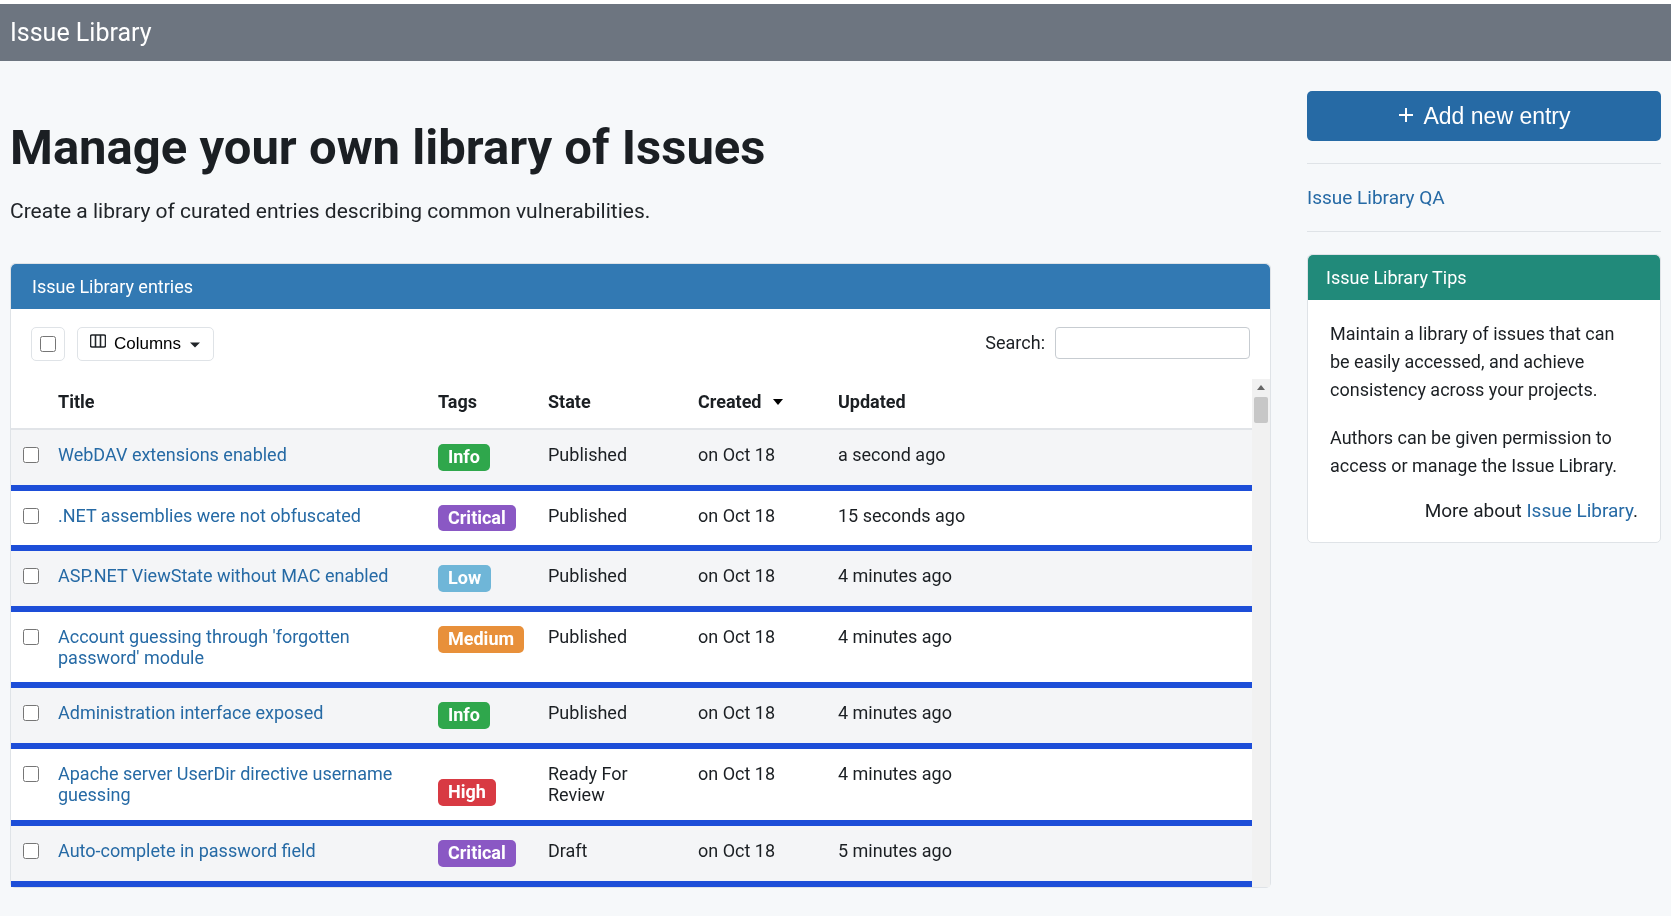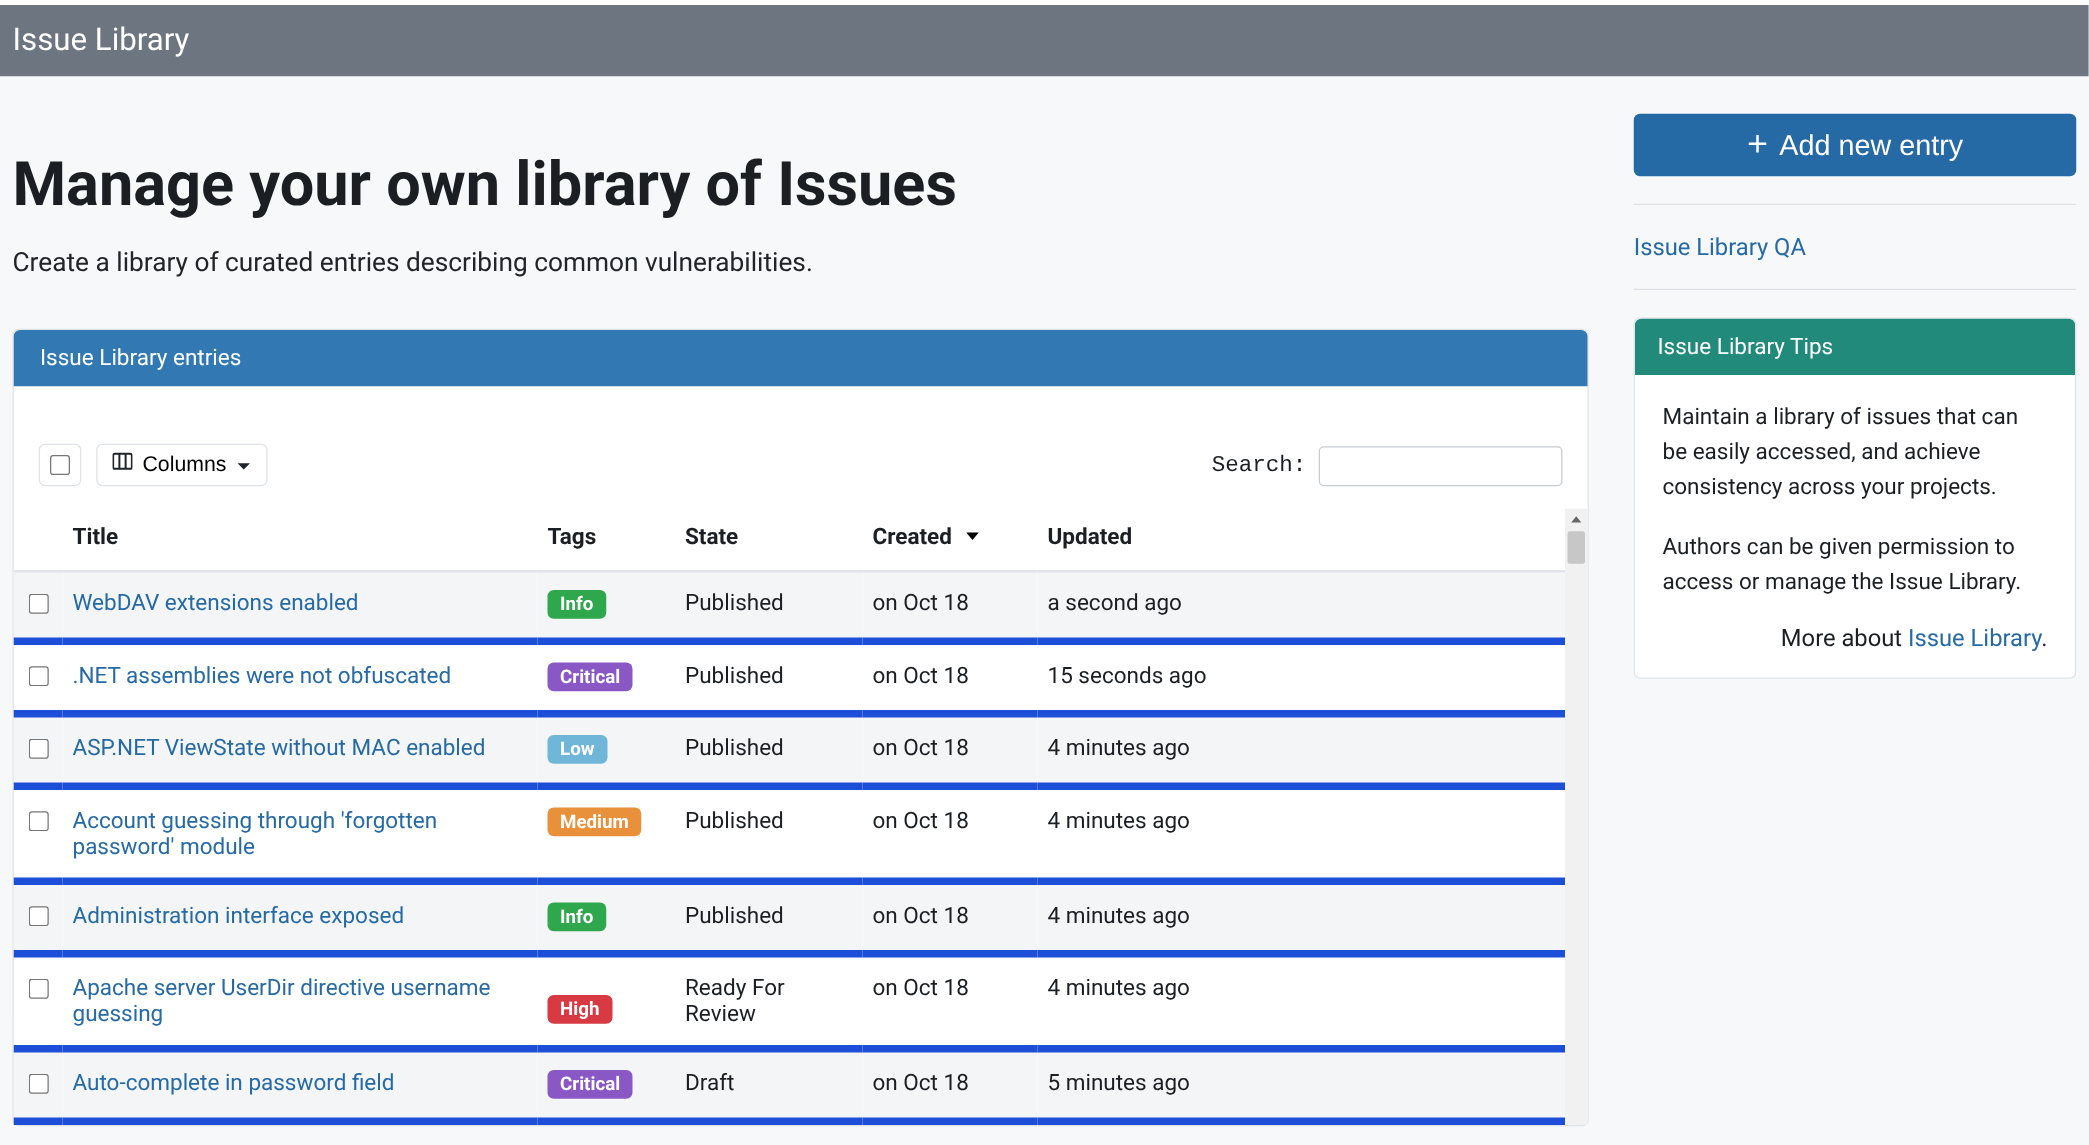--- a/index.html
+++ b/index.html
@@ -27,48 +27,48 @@
   .page{display:flex;gap:36px;padding:30px 10px 0 10px;max-width:1671px;}
   .main{flex:1;min-width:0;}
   .side{width:354px;flex-shrink:0;}
   h2.page-title{font-size:49px;font-weight:700;margin:28px 0 22px 0;line-height:1.18;}
   .lead{font-size:21px;margin:0 0 40px 0;color:var(--muted);}
   .panel{border:1px solid var(--border);border-radius:5px;background:#fff;margin-bottom:20px;}
   .panel-header{padding:12px 18px;font-size:18px;color:#fff;border-radius:5px 5px 0 0;}
   .panel-header.blue{background:var(--panel-blue);padding-left:21px;}
   .panel-header.teal{background:var(--teal);}
   .panel-body{padding:20px 22px;}
-  .toolbar-row{display:flex;align-items:flex-end;justify-content:space-between;padding:18px 20px 0 20px;margin-top:28px;}
+  .toolbar-row{display:flex;align-items:flex-start;justify-content:space-between;padding:18px 20px 0 20px;}
   .toolbar-left{display:flex;align-items:center;gap:12px;}
   .checkbox-box{width:34px;height:34px;border:1px solid var(--border);border-radius:5px;display:flex;align-items:center;justify-content:center;background:#fff;}
   .checkbox-box input{width:16px;height:16px;margin:0;}
   .columns-btn{height:34px;border:1px solid var(--border);border-radius:5px;background:#fff;display:flex;align-items:center;gap:8px;padding:0 12px;font-size:17px;cursor:pointer;}
   .columns-btn svg{width:16px;height:16px;}
   .search-wrap{display:flex;align-items:center;gap:10px;}
-  .search-wrap label{font-size:18px;font-family:Liberation Mono, monospace;}
+  .search-wrap label{font-size:18px;}
   .search-wrap input{width:195px;height:32px;border:1px solid #c7ccd1;border-radius:4px;padding:0 8px;font-size:15px;}
   .table-wrap{margin-top:18px;position:relative;}
   .scrollbar{position:absolute;right:0;top:0;bottom:0;width:18px;background:#f1f1f1;}
   .scroll-thumb{position:absolute;left:2px;right:2px;height:26px;top:0;background:#c7c7c7;border-radius:2px;}
   .scroll-arrow{position:absolute;left:0;right:0;height:18px;display:flex;align-items:center;justify-content:center;background:#f1f1f1;}
   .scroll-arrow.up{top:0;}
   .scroll-arrow svg{width:10px;height:10px;fill:#666;}
   table{width:calc(100% - 18px);border-collapse:collapse;font-size:18px;}
   thead th{text-align:left;font-weight:700;padding:12px 8px 16px 8px;border-bottom:2px solid #e1e4e8;white-space:nowrap;}
   tbody tr{border-bottom:6px solid #1d4ed8;}
   tbody tr:nth-child(odd){background:#f4f5f7;}
   tbody td{padding:14px 8px;vertical-align:top;}
   td.cb,th.cb{width:34px;text-align:center;}
   td.cb input{width:16px;height:16px;}
   td.title-cell{width:380px;}
   td.title-cell a{color:var(--link-blue);text-decoration:none;}
   td.tag-cell{width:110px;}
   td.state-cell{width:150px;}
   td.created-cell{width:140px;}
-  .tag{display:inline-block;padding:3px 10px 4px 10px;border-radius:5px;color:#fff;font-size:15px;font-weight:700;line-height:1.1;}
+  .tag{display:inline-block;padding:3px 10px 4px 10px;border-radius:5px;color:#fff;font-size:18px;font-weight:700;line-height:1.1;}
   .tag.Info{background:var(--tag-info);}
   .tag.Critical{background:var(--tag-critical);}
   .tag.Low{background:var(--tag-low);}
   .tag.Medium{background:var(--tag-medium);}
   .tag.High{background:var(--tag-high);margin-top:16px;}
   .sort-icon{display:inline-block;margin-left:6px;}
   .sort-icon svg{width:12px;height:12px;fill:#000;}
   .btn-primary{display:flex;align-items:center;justify-content:center;gap:8px;background:var(--btn-blue);color:#fff;border:none;border-radius:5px;width:100%;height:50px;font-size:23px;cursor:pointer;}
   .btn-primary svg{width:18px;height:18px;stroke:#fff;stroke-width:2;}
   .side-sep{border:none;border-top:1px solid var(--border);margin:22px 0;}

